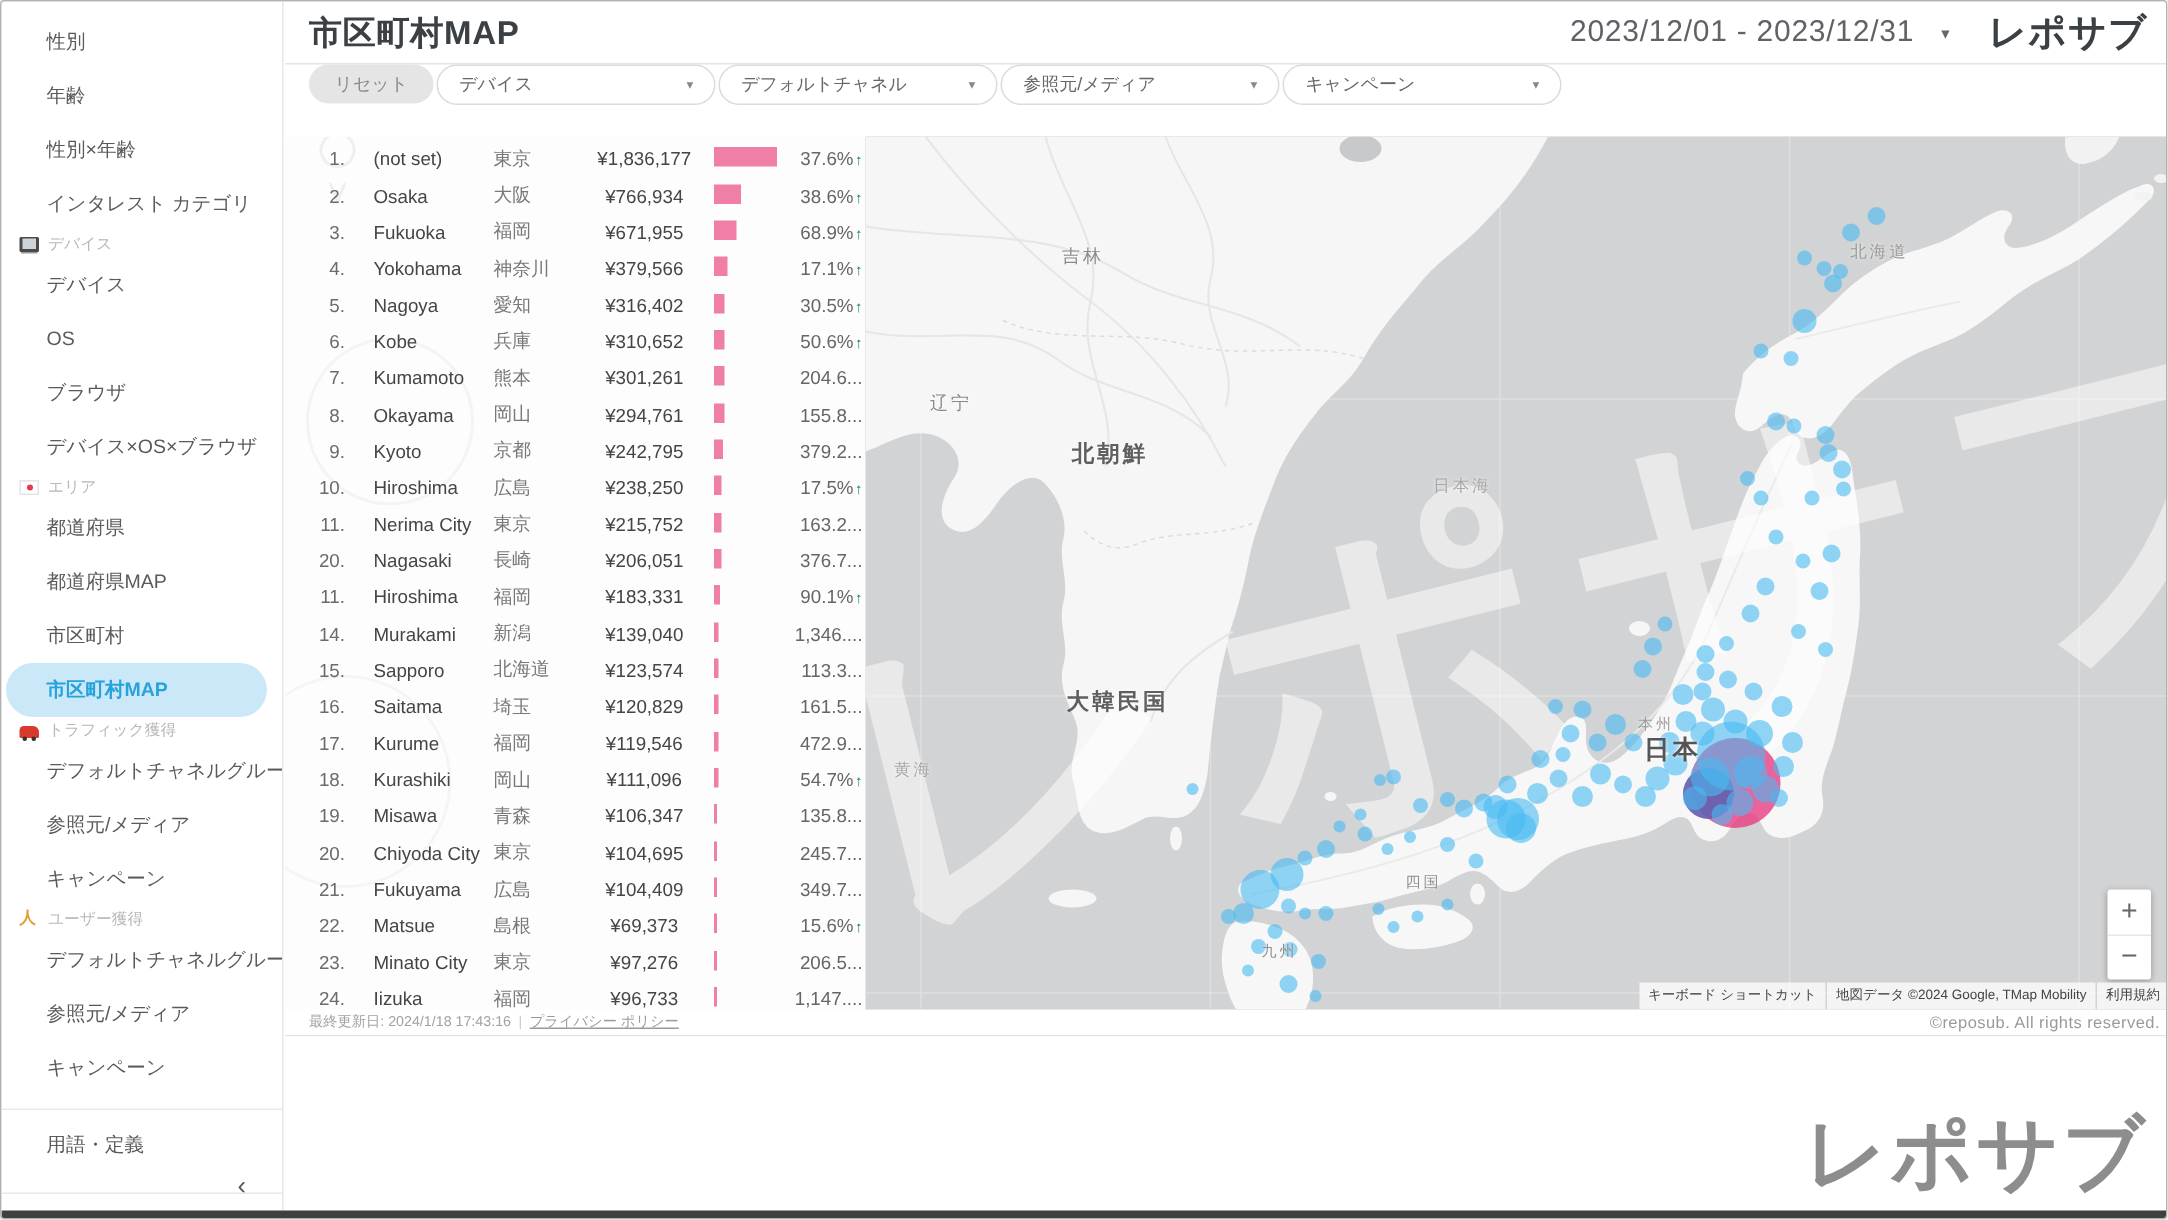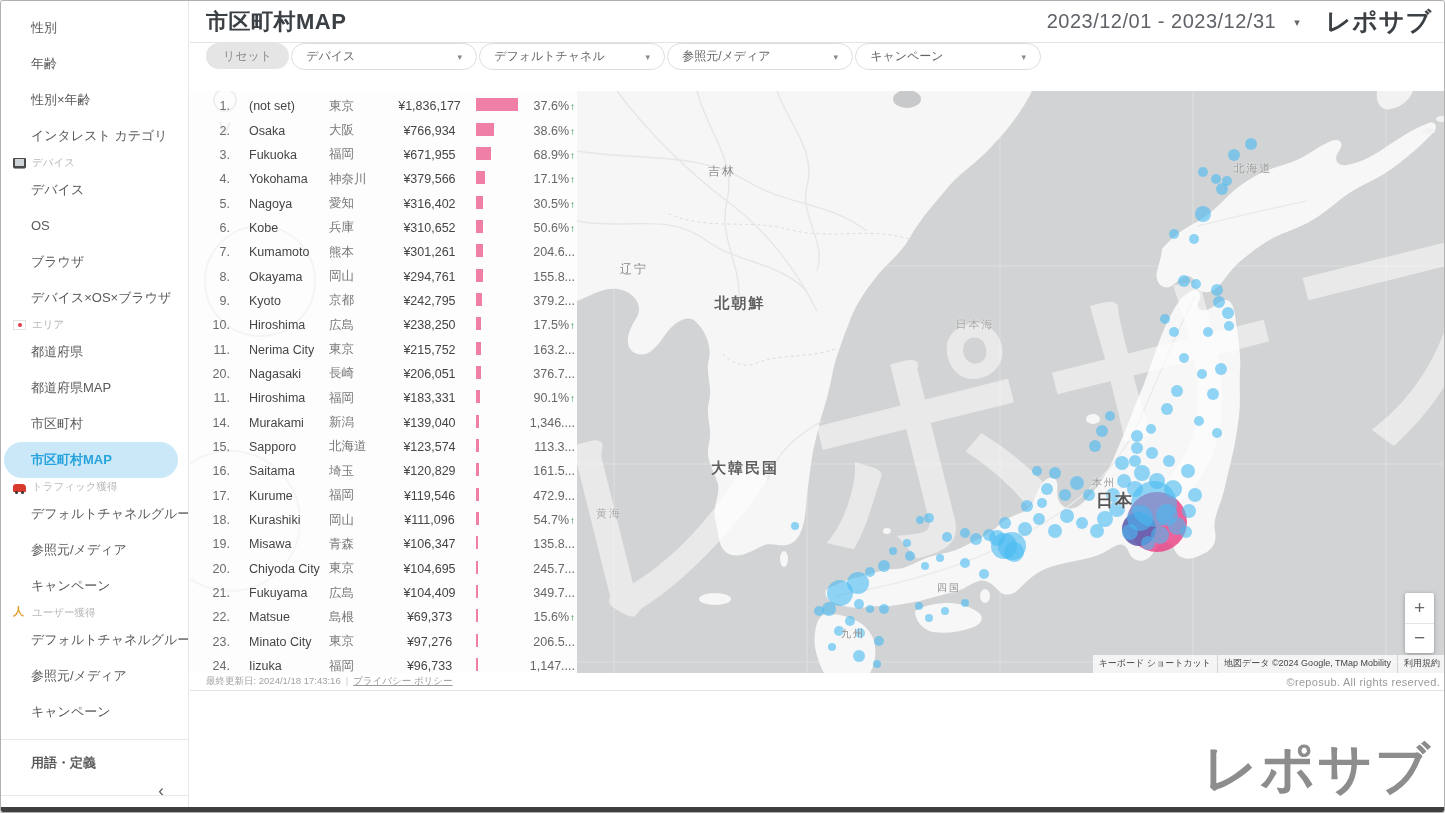--- a/index.html
+++ b/index.html
@@ -5,21 +5,21 @@
   * { margin:0; padding:0; box-sizing:border-box; }
   html,body { width:1445px; height:813px; font-family:"Liberation Sans","DejaVu Sans",sans-serif; background:#e9e9e9; }
   .app { position:relative; width:1445px; height:813px; background:#fff; border:1px solid #b0b0b0; border-radius:3px; overflow:hidden; }
 
   
   .sidebar { position:absolute; left:0; top:0; width:188px; height:808px; background:#fff; border-right:1px solid #e7e7e7; padding-top:9px; }
   .sb-item { height:36px; line-height:36px; padding-left:30px; font-size:13px; color:#5a5a5a; cursor:pointer; white-space:nowrap; overflow:hidden; }
   .sb-item.active { background:#cbe8f8; border-radius:20px; margin:0 10px 0 3px; padding-left:27px; color:#27a3dc; font-weight:700; }
   .sb-section { height:18px; display:flex; align-items:center; gap:6px; padding-left:12px; font-size:10.5px; color:#b7b7b7; white-space:nowrap; }
   .sb-div { border-top:1px solid #e9e9e9; margin:9px 0 0 0; }
-  .sb-item.terms { height:46px; line-height:46px;font-weight:bold; }
+  .sb-item.terms { height:46px; line-height:46px; }
   .sb-collapse { position:absolute; right:24px; bottom:8px; font-size:17px; color:#555; cursor:pointer; }
   .sb-ico { width:13px; height:10px; display:inline-block; position:relative; flex:none; }
   .ic-laptop { background:#4a4a4a; border-radius:1px; box-shadow:0 2px 0 -1px #9a9a9a; }
   .ic-laptop::after { content:""; position:absolute; inset:1px 2px 2px 2px; background:#cfd4d8; }
   .ic-flag { background:#fff; border:1px solid #e4e4e4; }
   .ic-flag::after { content:""; position:absolute; left:3.5px; top:2px; width:4px; height:4px; border-radius:50%; background:#e23b4e; }
   .ic-car { background:#d83a2e; border-radius:3px 4px 1px 1px; height:8px; margin-top:2px; }
   .ic-car::after { content:""; position:absolute; left:2px; bottom:-2px; width:3px; height:3px; border-radius:50%; background:#333; box-shadow:6px 0 0 #333; }
   .ic-person { background:transparent; }
   .ic-person::before { content:"人"; position:absolute; left:0; top:-4px; font-size:11px; color:#dfa032; font-weight:700; }

